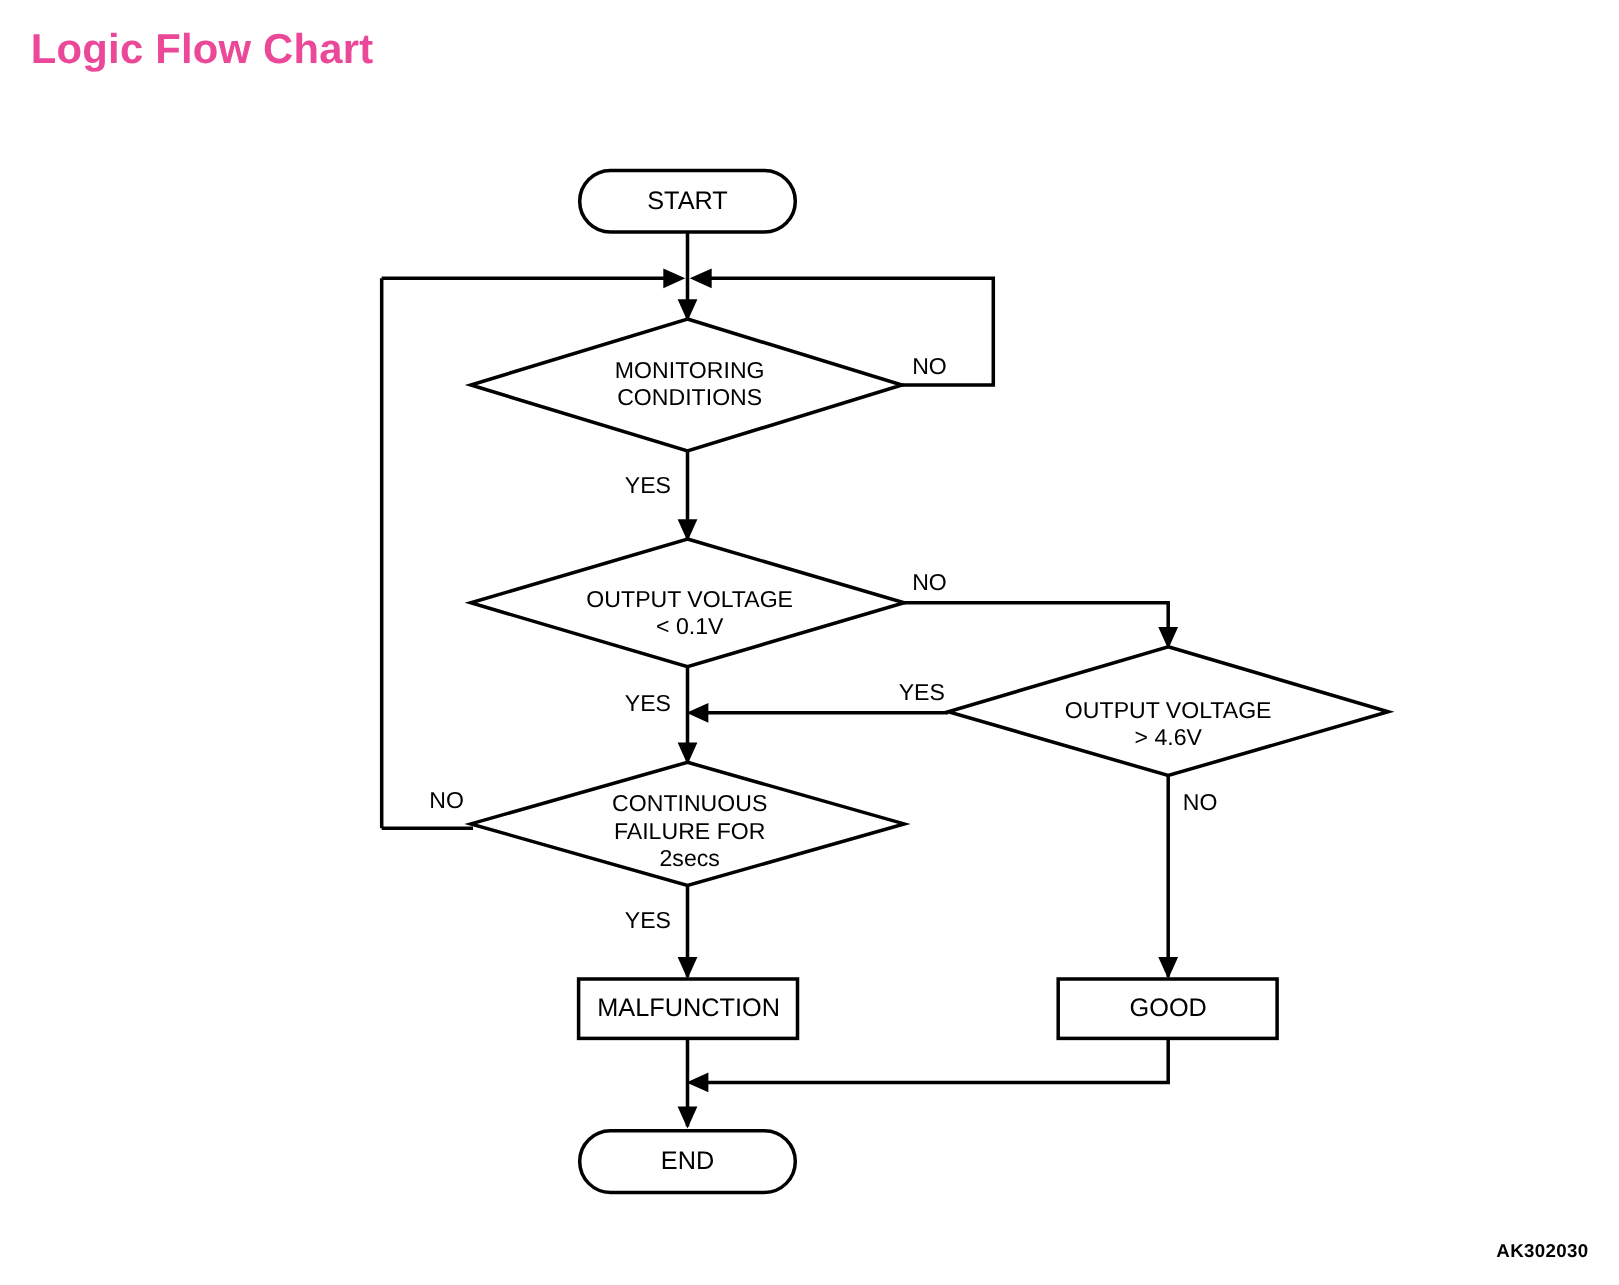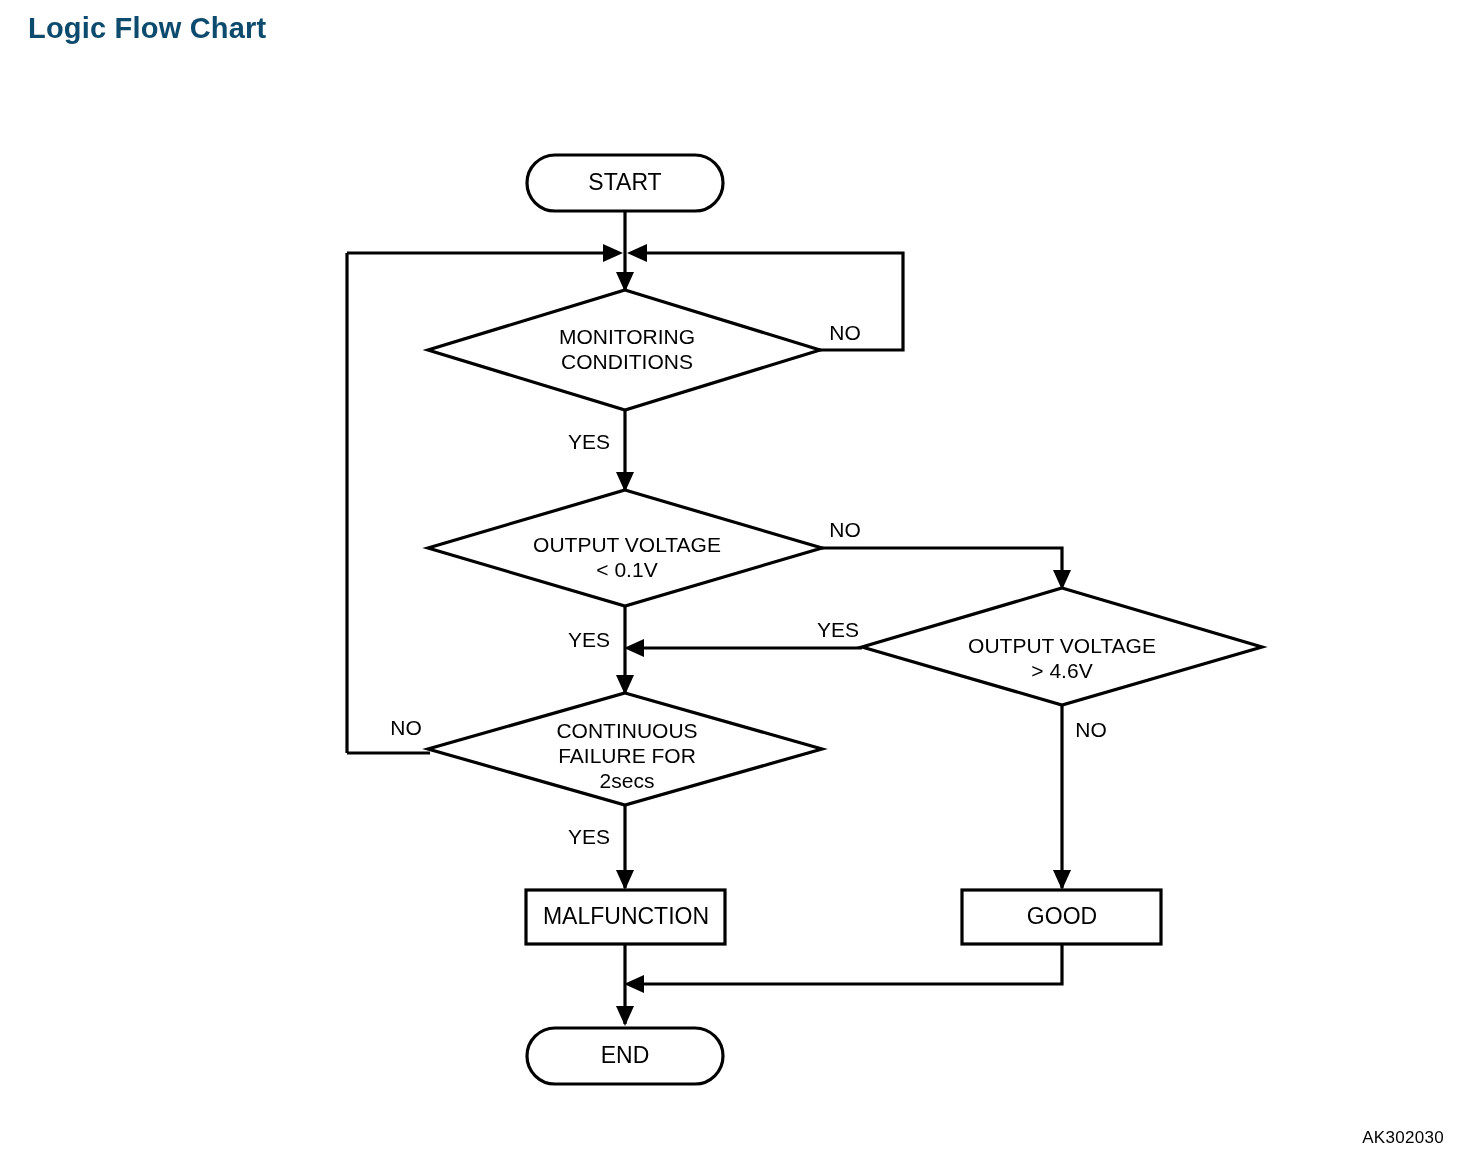--- a/index.html
+++ b/index.html
@@ -11,33 +11,33 @@
     width: 1472px;
     height: 1168px;
     font-family: "Liberation Sans", sans-serif;
     color: #000000;
     position: relative;
     overflow: hidden;
   }
   #page-title {
     position: absolute;
     left: 28px;
-    top: 12px;
-    font-size: 29px;
+    top: 24px;
+    font-size: 38px;
     font-weight: bold;
     letter-spacing: 0.2px;
-    color: #0c4a6e;
+    color: #ec4899;
     white-space: nowrap;
   }
   #figure-code {
     position: absolute;
     right: 28px;
     bottom: 20px;
     font-size: 17px;
-    font-weight: normal;
+    font-weight: bold;
     color: #000000;
     letter-spacing: 0.3px;
   }
   #flow-svg {
     position: absolute;
     left: 0;
     top: 0;
     width: 1472px;
     height: 1168px;
   }

